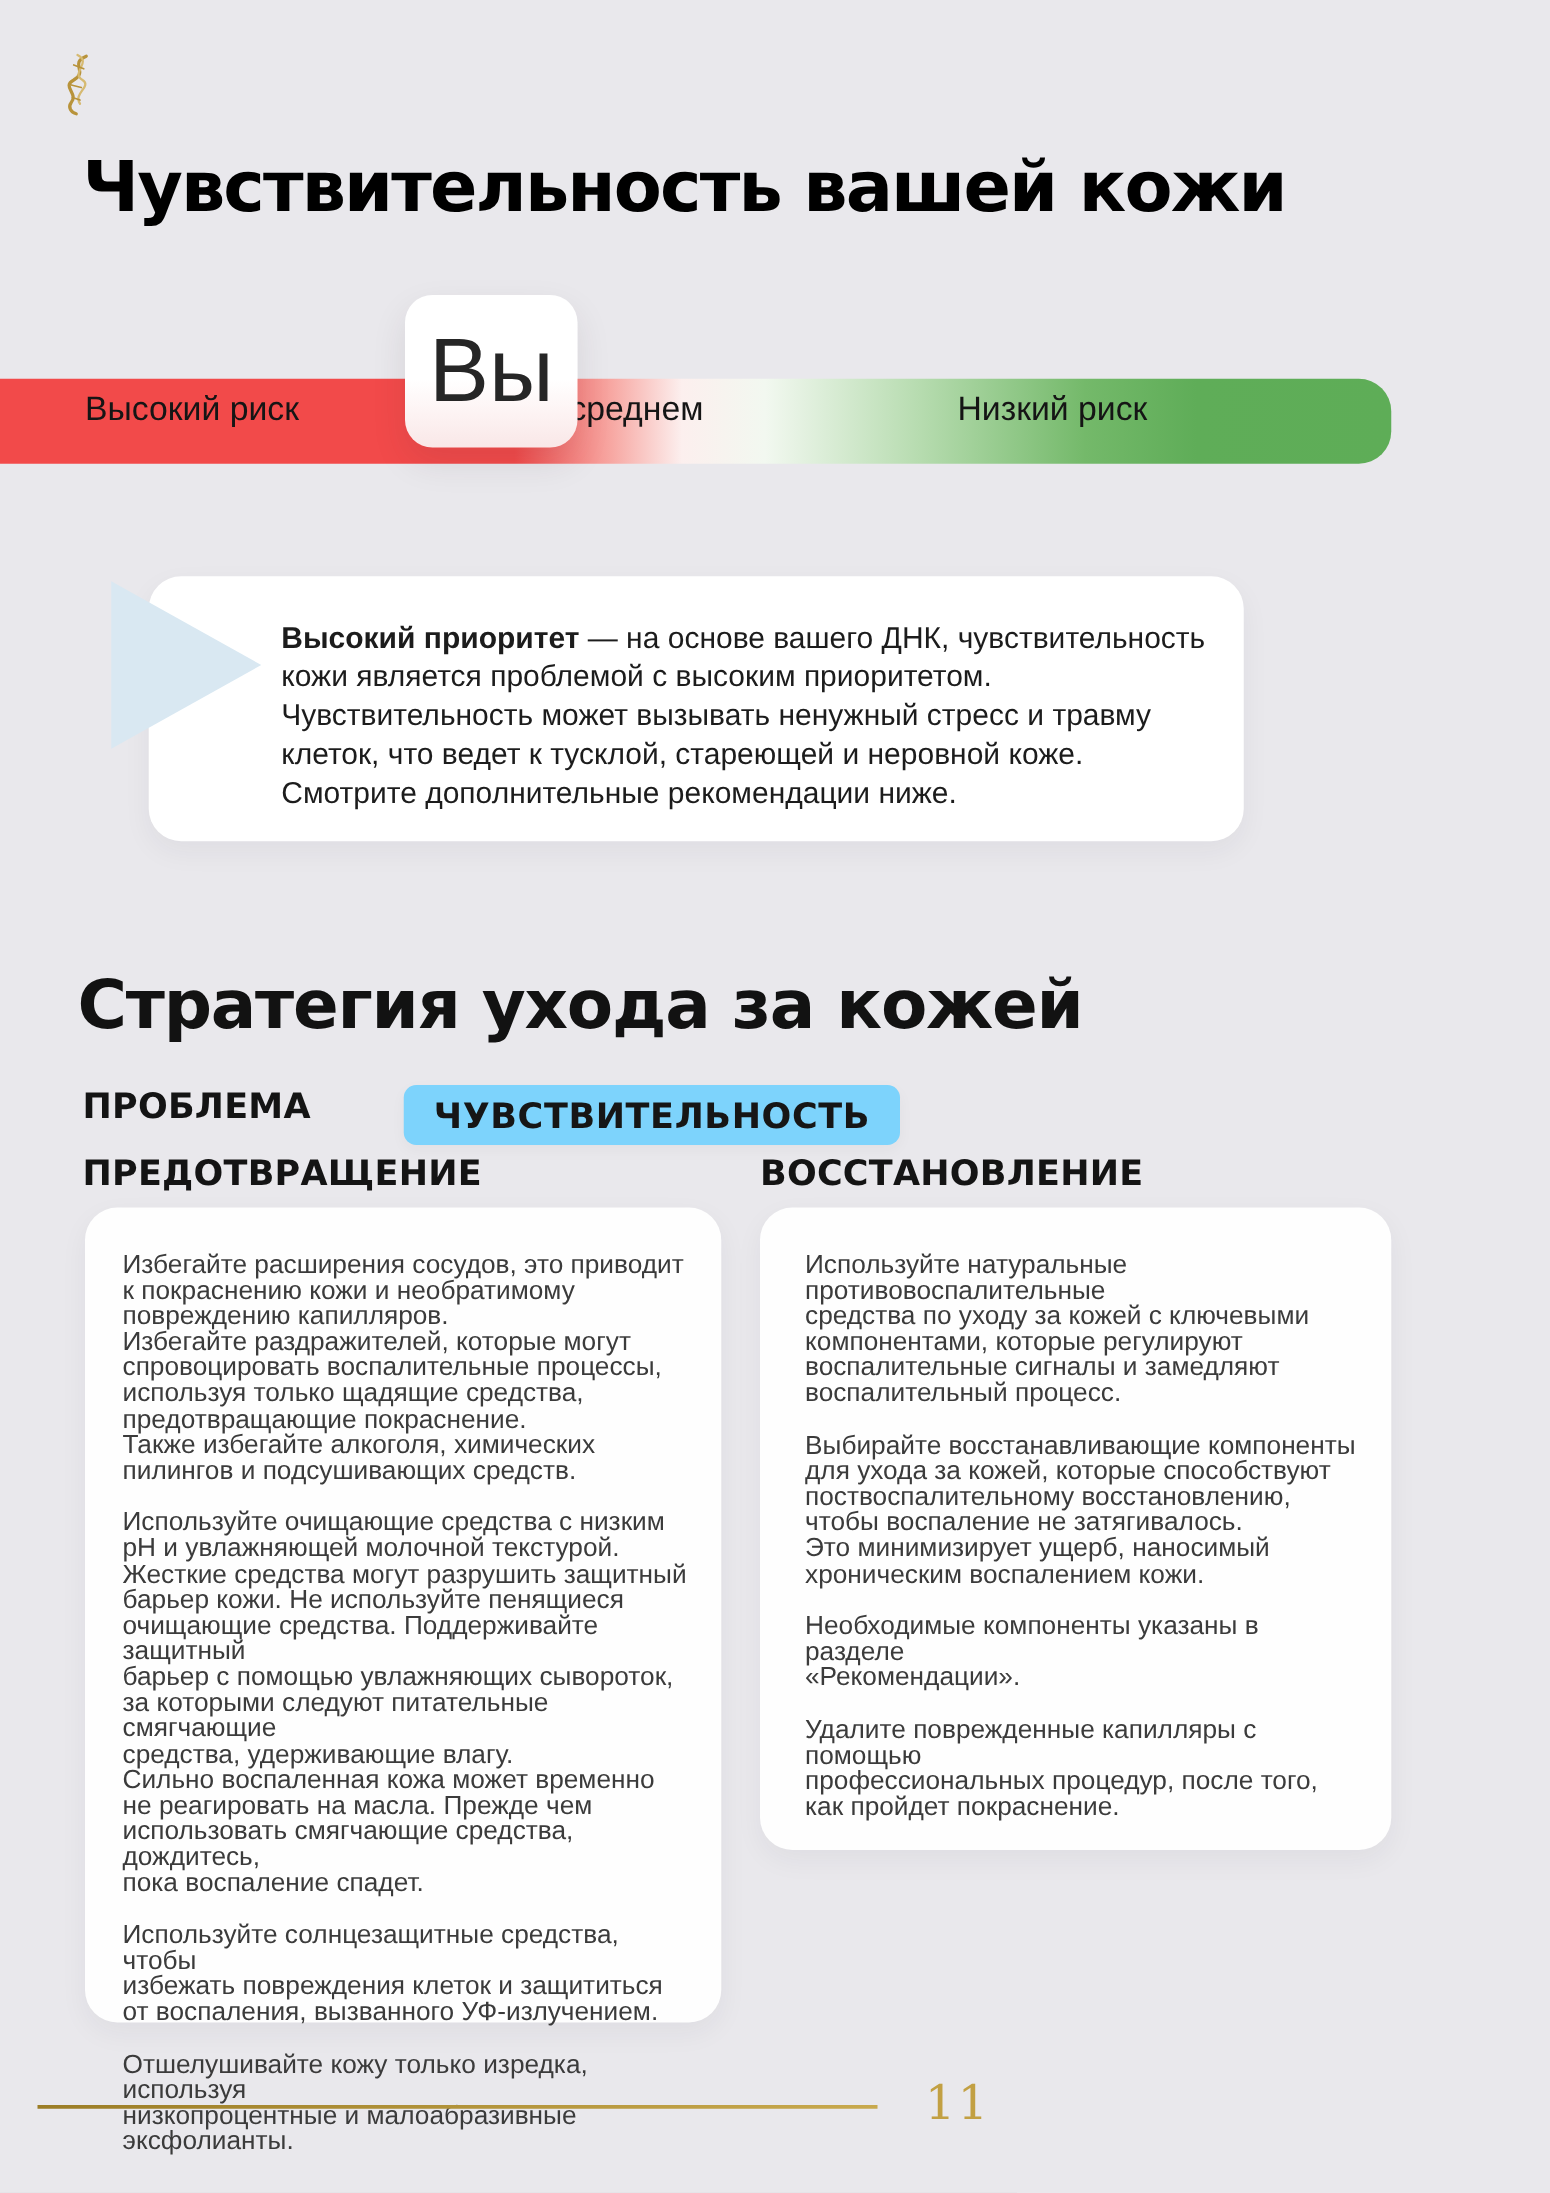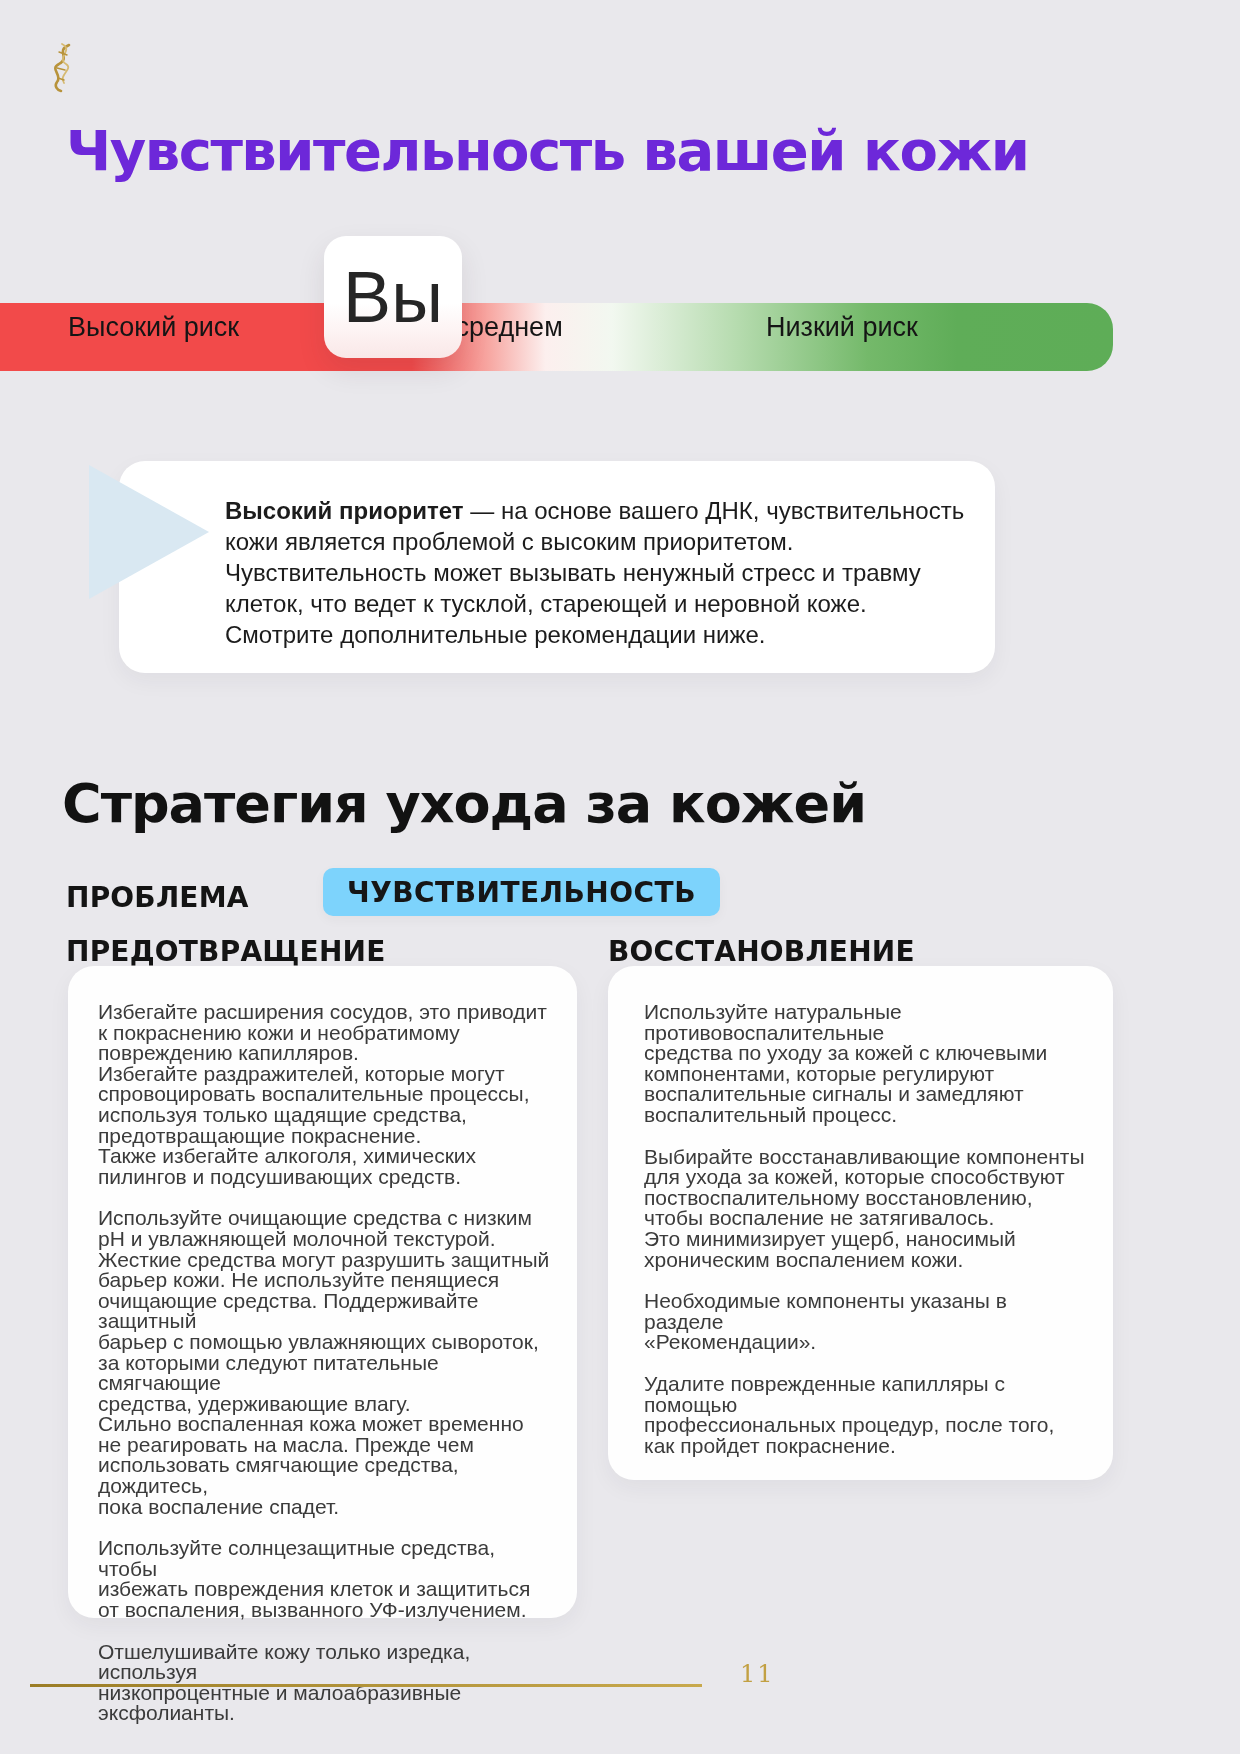--- a/index.html
+++ b/index.html
@@ -6,21 +6,21 @@
   body{background:#d8d7db;font-family:"Liberation Sans",sans-serif;}
   #page{
     position:relative;width:1240px;height:1754px;margin:0 auto;
     background:#e9e8ec;overflow:hidden;
   }
   
   .logo{position:absolute;left:48px;top:42px;width:32px;height:52px;}
   h1.page-title{
     position:absolute;left:66px;top:118px;margin:0;
     font-family:"DejaVu Sans",sans-serif;font-weight:800;font-size:56px;
-    letter-spacing:-1.5px;color:#6d28d9;white-space:nowrap;
+    letter-spacing:-1.5px;color:#000000;white-space:nowrap;
   }
   
   .risk-bar{
     position:absolute;left:0;top:303px;width:1113px;height:68px;
     border-radius:0 26px 26px 0;z-index:1;
     background:linear-gradient(90deg,#f24a4a 0%,#f24a4a 37%,#f7a8a3 44%,#fcefee 49%,#f2f8f0 55%,#b7dcb0 66%,#74b96a 78%,#5fad58 86%,#5ead57 100%);
   }
   .risk-label{
     position:absolute;top:0;height:48px;display:flex;align-items:center;
     font-size:27px;font-weight:500;color:#151515;white-space:nowrap;
@@ -51,21 +51,21 @@
     margin:0;position:absolute;left:106px;top:34px;right:30px;
     font-size:24px;line-height:31px;color:#1c1c1c;white-space:pre-line;
   }
   .callout p strong{font-weight:700;}
   
   h2.section-title{
     position:absolute;left:62px;top:772px;margin:0;
     font-family:"DejaVu Sans",sans-serif;font-weight:800;font-size:54px;
     letter-spacing:-1px;color:#121212;white-space:nowrap;
   }
-  .label-row{position:absolute;height:46px;display:flex;align-items:flex-end;}
+  .label-row{position:absolute;height:46px;display:flex;align-items:flex-start;}
   .kicker{
     font-family:"DejaVu Sans",sans-serif;font-weight:800;font-size:28px;
     color:#141414;letter-spacing:0.2px;white-space:nowrap;
   }
   .problem-label{left:66px;top:868px;}
   .problem-chip{
     position:absolute;left:323px;top:868px;height:48px;padding:0 24px;
     background:#7dd3fc;border-radius:10px;display:flex;align-items:center;
     box-shadow:0 4px 12px rgba(40,40,60,0.04);
   }
@@ -85,21 +85,21 @@
     font-size:21px;line-height:20.6px;color:#3b3b3b;}
   .card.restoration .card-text{left:36px;}
   .card-text p{margin:0 0 21px;white-space:pre-line;}
   
   .footer-divider{
     position:absolute;left:30px;top:1684px;width:672px;height:3px;
     background:linear-gradient(90deg,#9b7d26,#c8a94d);
   }
   .page-number{
     position:absolute;left:740px;top:1660px;
-    font-family:"DejaVu Serif",serif;font-size:24px;color:#c2a043;
+    font-family:"DejaVu Serif",serif;font-size:38px;color:#c2a043;
     letter-spacing:2px;
   }
 </style>
 </head>
 <body>
 
 <div id="page">
 
   <div class="logo">
     <svg width="32" height="52" viewBox="0 0 32 52" fill="none">

